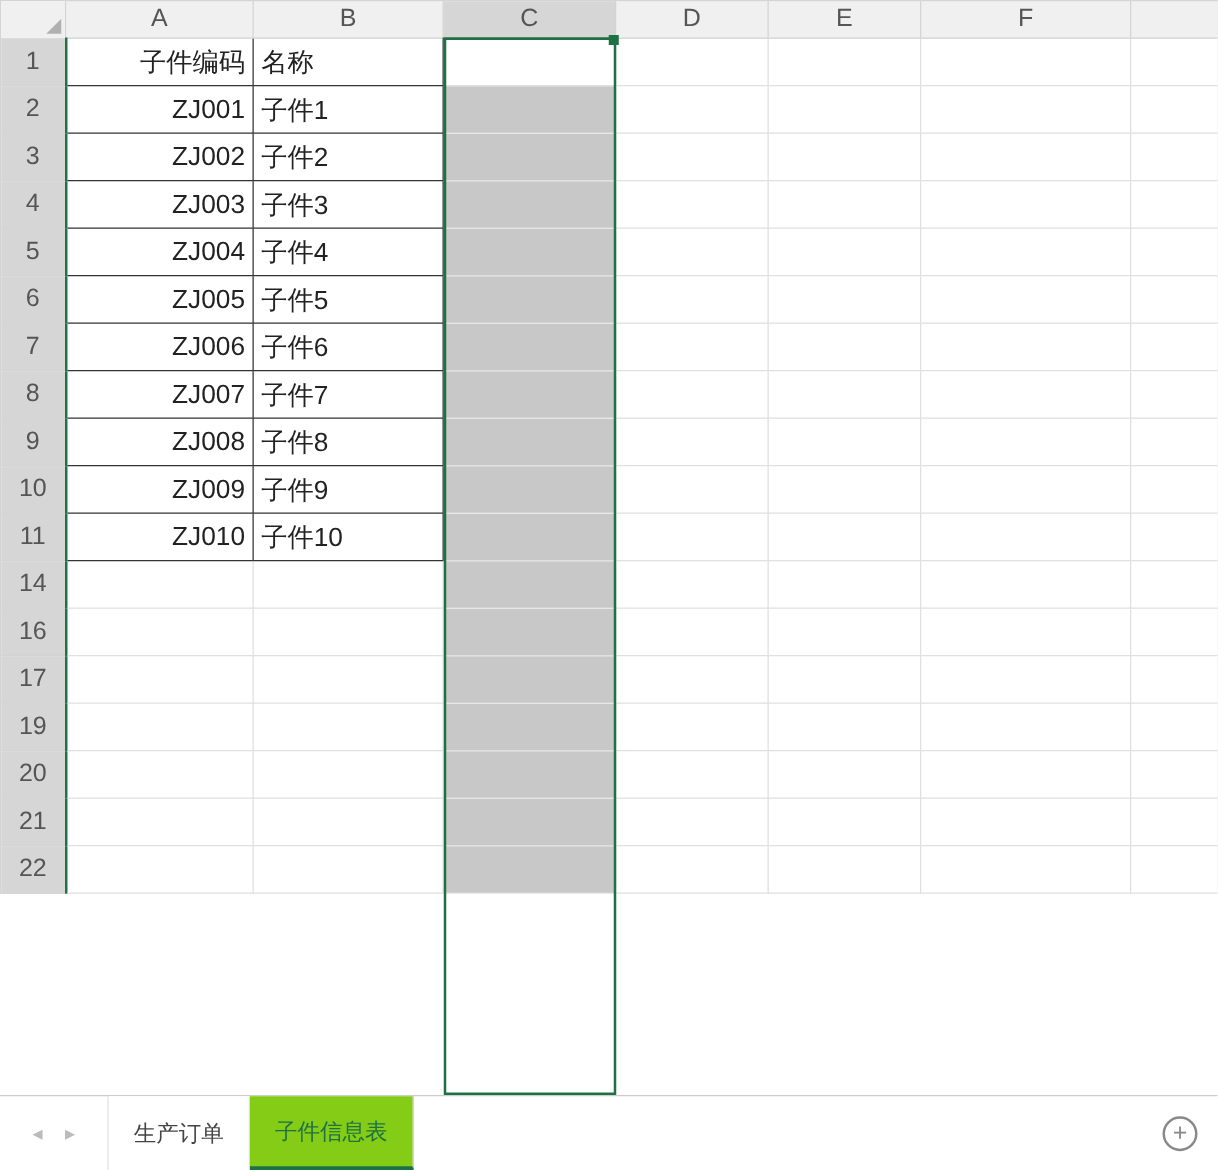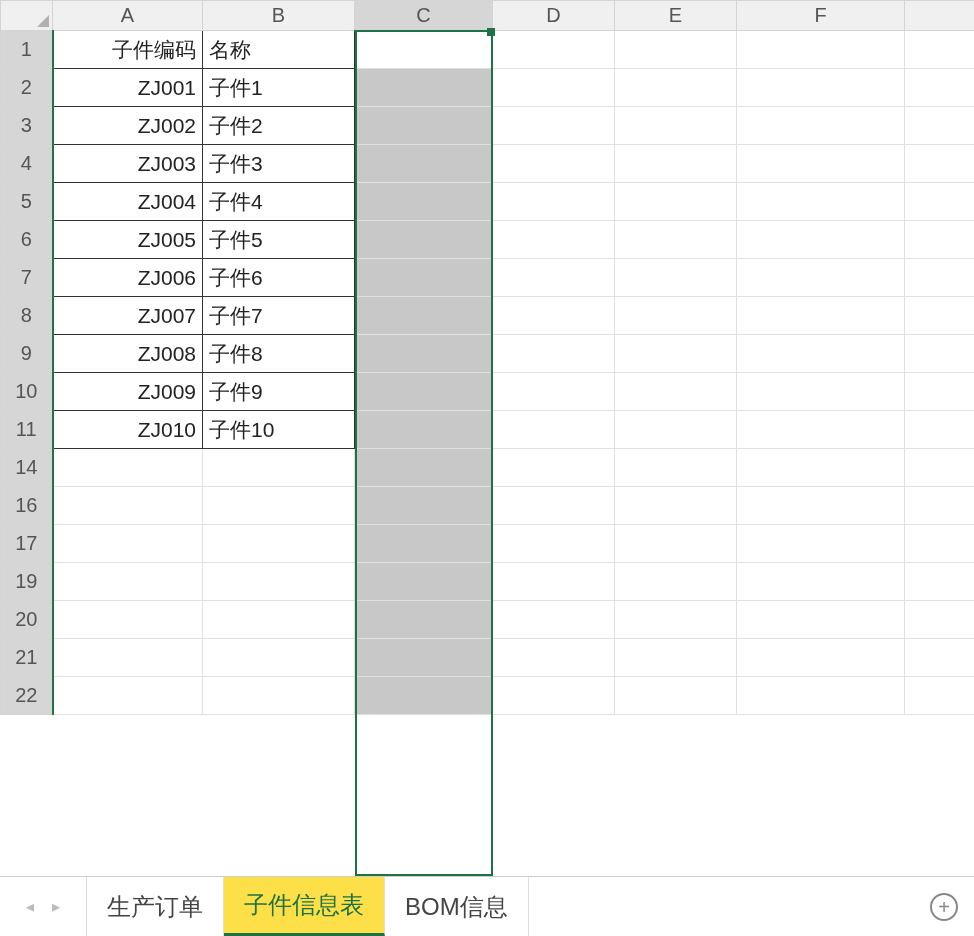--- a/index.html
+++ b/index.html
@@ -144,31 +144,31 @@
   }
   .tabs {
     display: flex;
     align-items: stretch;
     flex: 1;
   }
   .tab {
     padding: 0 20px;
     display: flex;
     align-items: center;
-    font-size: 24px;
+    font-size: 18px;
     color: #444;
     border-right: 1px solid #ddd;
     cursor: pointer;
     background: #fff;
     position: relative;
   }
   .tab.active {
     color: #1e7145;
     border-bottom: 3px solid #1e7145;
-    background: #fde047;
+    background: #84cc16;
     font-weight: 500;
   }
   .tab-add {
     display: flex;
     align-items: center;
     justify-content: center;
     width: 60px;
     cursor: pointer;
   }
   .tab-add-circle {
@@ -409,18 +409,17 @@
 </div>
 
 <div class="tab-bar">
   <div class="tab-nav">
     <span>◂</span>
     <span>▸</span>
   </div>
   <div class="tabs" id="tabs">
       <div class="tab">生产订单</div>
       <div class="tab active">子件信息表</div>
-      <div class="tab">BOM信息</div>
     </div>
   <div class="tab-add">
     <div class="tab-add-circle">+</div>
   </div>
 </div>
 
 </body></html>

